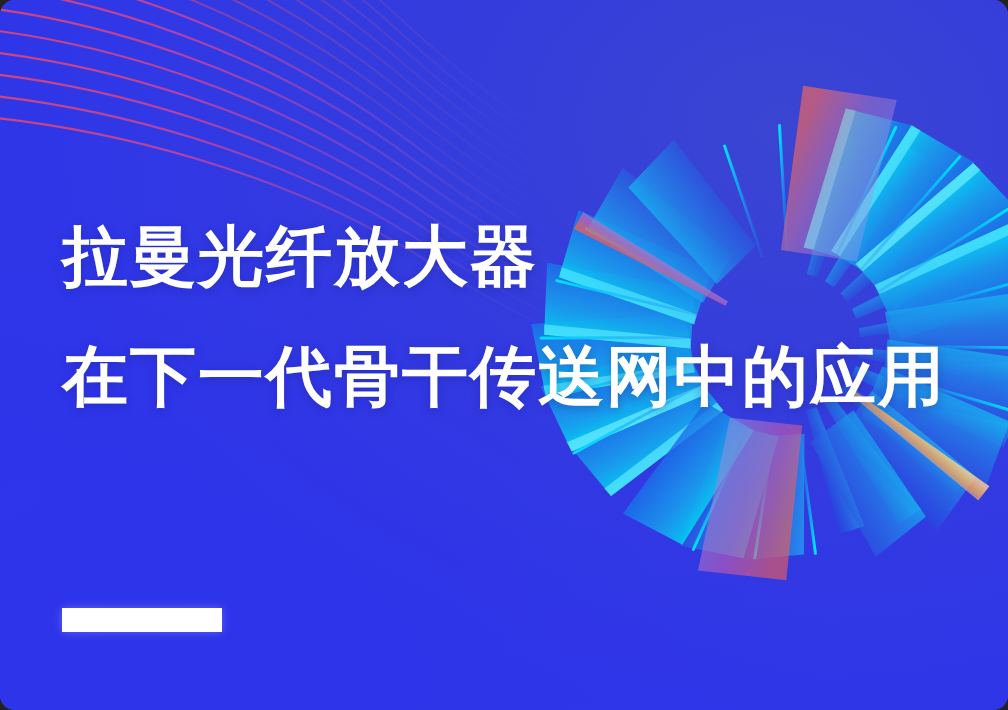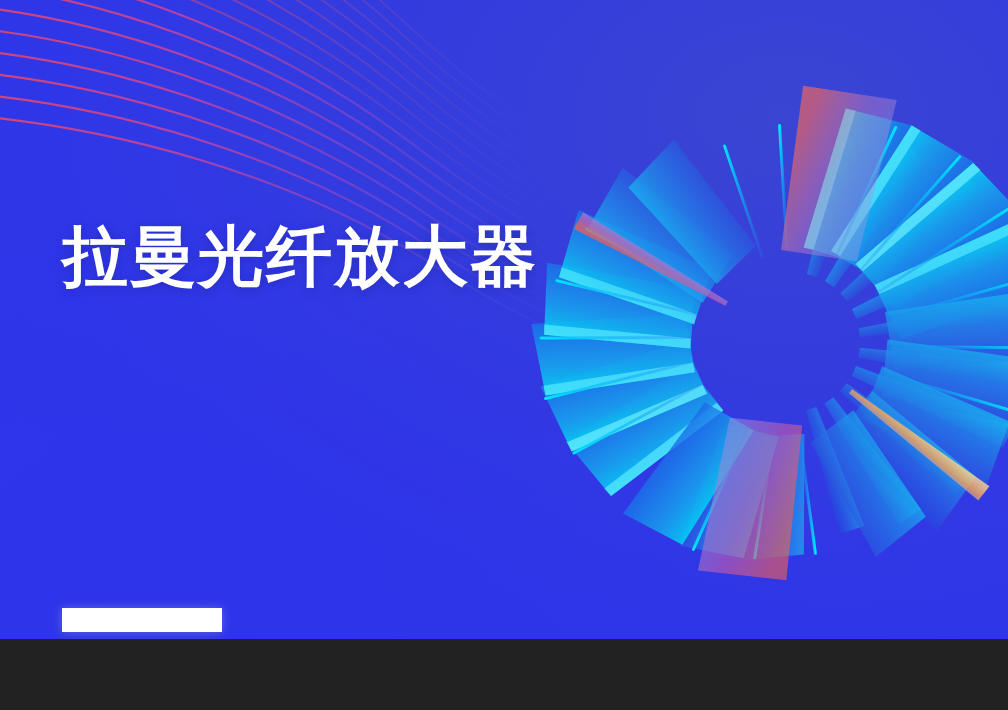--- a/index.html
+++ b/index.html
@@ -2,24 +2,25 @@
 <html><head>
 <meta charset="utf-8">
 <title>Seminar Poster</title>
 <style>
   html,body{margin:0;padding:0;background:#222;}
   *{box-sizing:border-box;}
 
   #poster{
     position:relative;
     width:1008px;
-    height:639px;
+    height:710px;
     overflow:hidden;
     font-family:"Liberation Sans","DejaVu Sans",sans-serif;
     background:#3038E5;
+    border-radius:15px;
   }
 
   
   .bg-base{
     position:absolute; inset:0;
     background:
       radial-gradient(120% 130% at 78% 18%, #3A45D2 0%, #343CDD 30%, #2F36E8 62%, #2E35EA 100%),
       linear-gradient(135deg,#3641D6 0%,#3038E6 55%,#2E34E9 100%);
   }
   .bg-vignette{
@@ -330,17 +331,18 @@
 
         <g transform="rotate(210)">
           <polygon points="74,-1 244,-10 244,9 74,4" fill="url(#acc-pink)" opacity="0.8"></polygon>
         </g>
       </g>
     </svg>
   </div>
 
   <div class="headline">
     <div class="hl-line">拉曼光纤放大器</div>
+    <div class="hl-line">在下一代骨干传送网中的应用</div>
   </div>
 
   <div class="rule"></div>
 
 </div>
 
 </body></html>

